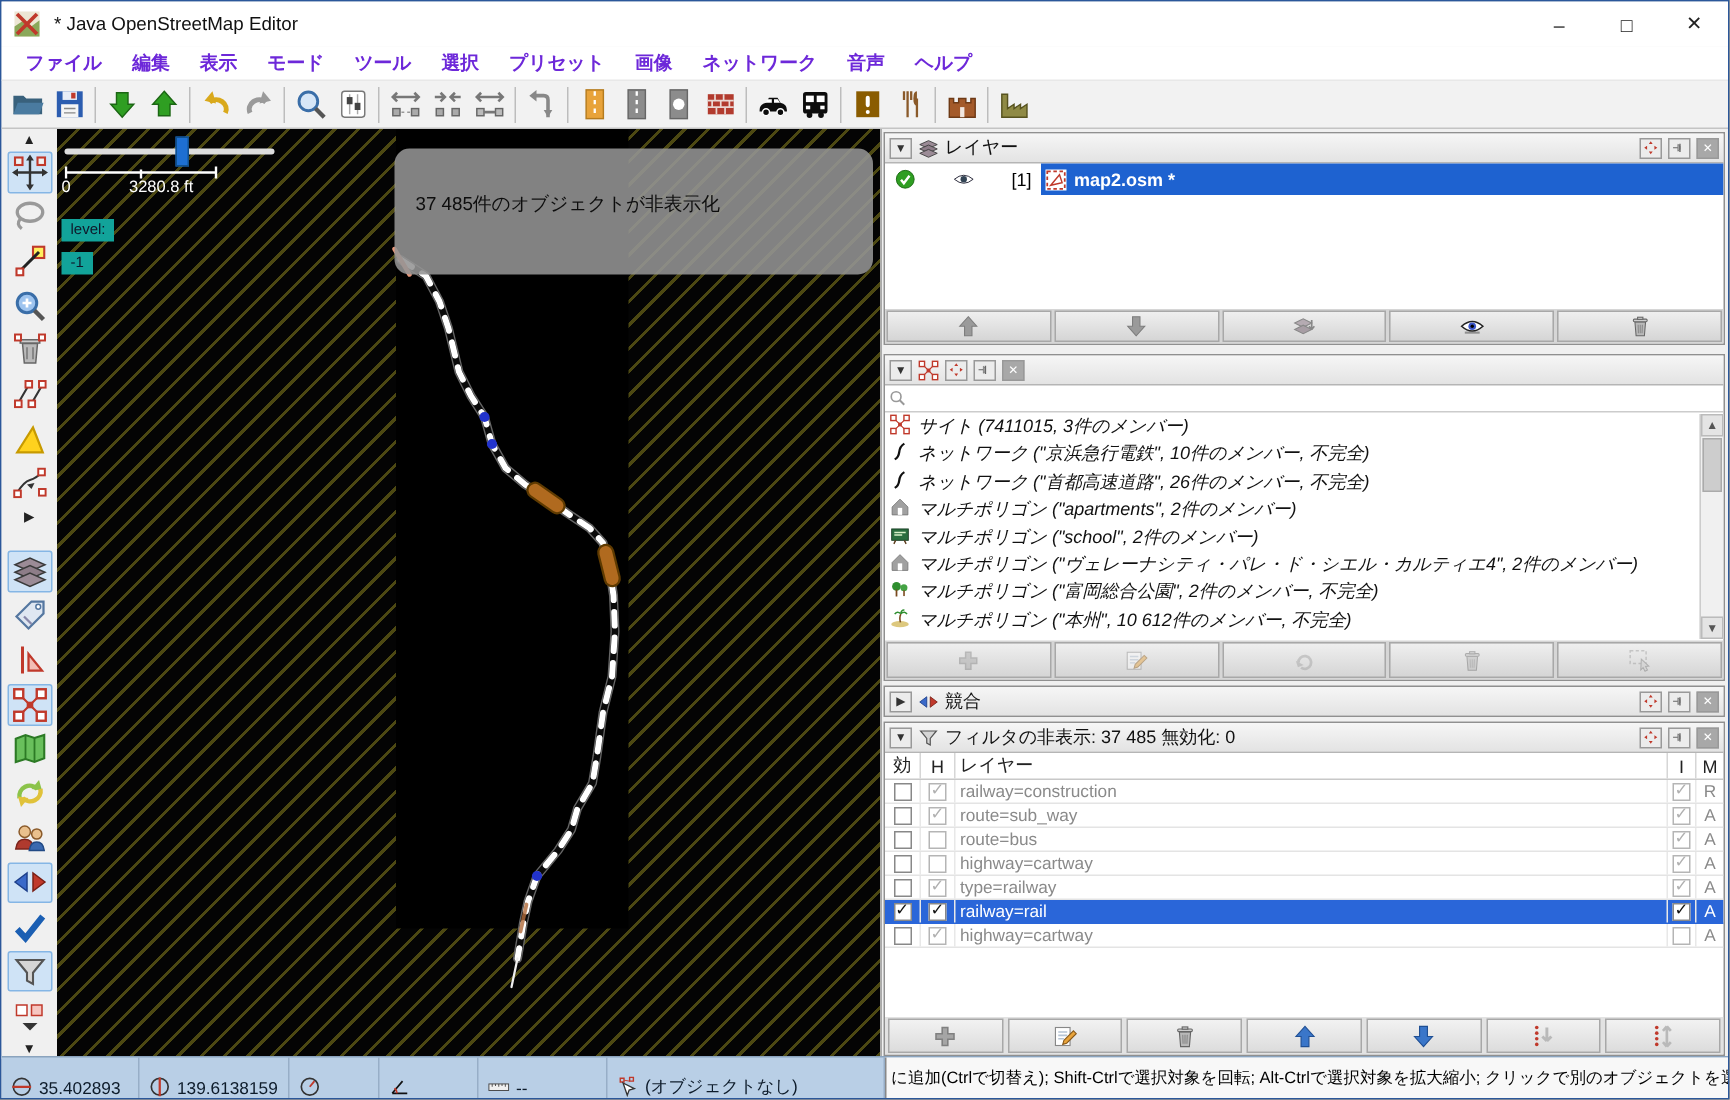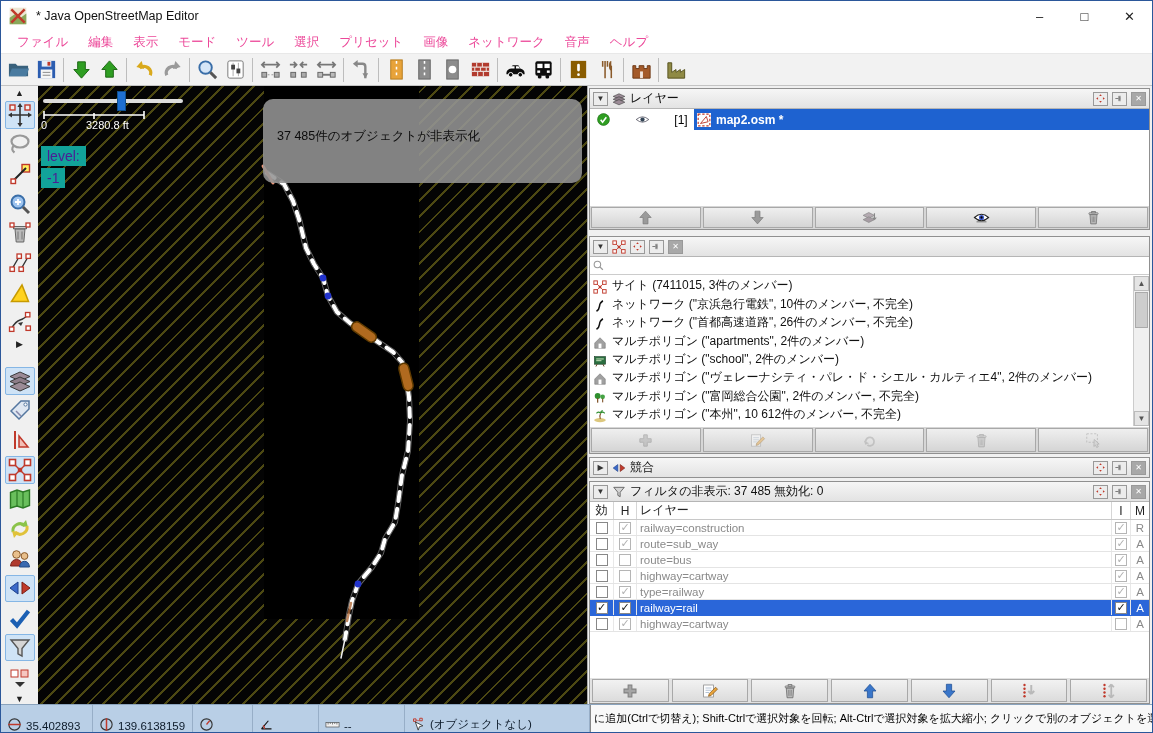--- a/index.html
+++ b/index.html
@@ -6,21 +6,21 @@
   *{box-sizing:border-box;}
   .window{position:relative;width:1153px;height:733px;background:#f0f0f0;
     font-family:"Liberation Sans","DejaVu Sans",sans-serif;border:1px solid #2b579a;overflow:hidden;padding-left:36px;}
   
   .titlebar{position:absolute;top:0;left:0;right:0;height:30px;background:#fff;display:flex;align-items:center;}
   .titlebar .appicon{width:20px;height:20px;margin:0 8px 0 7px;}
   .titlebar .title{font-size:12.5px;color:#111;flex:1;}
   .winbtn{width:45px;height:30px;display:flex;align-items:center;justify-content:center;font-size:13px;color:#222;}
   
   .menubar{position:absolute;top:30px;left:0;right:0;height:23px;background:#fff;display:flex;align-items:center;padding-left:6px;border-bottom:1px solid #e8e8e8;}
-  .mitem{font-size:12.5px;color:#ec4899;padding:2px 10px;}
+  .mitem{font-size:12.5px;color:#6d28d9;padding:2px 10px;font-weight:bold;}
   
   .toolbar{position:absolute;top:53px;left:0;right:0;height:32px;background:#f2f2f2;border-bottom:1px solid #c4c4c4;display:flex;align-items:center;padding-left:3px;}
   .tbtn{width:28px;height:28px;display:flex;align-items:center;justify-content:center;border-radius:3px;}
   .tbtn svg{width:23px;height:23px;}
   .tsep{width:1px;height:24px;background:#bdbdbd;margin:0 3px;}
   
   .main{position:absolute;top:85px;left:0;right:0;height:620px;display:flex;}
   .edittb{width:37px;background:#f0f0f0;display:flex;flex-direction:column;align-items:center;flex-shrink:0;}
   .etool{width:30px;height:30px;margin:1px 0;display:flex;align-items:center;justify-content:center;border:1px solid transparent;border-radius:2px;}
   .etool svg{width:24px;height:24px;}
@@ -29,21 +29,21 @@
   .egap{height:16px;}
   
   .map{position:relative;flex:1;overflow:hidden;background-color:#040404;
     background-image:repeating-linear-gradient(135deg,transparent 0 9px,rgba(125,118,28,.6) 9px 11px);}
   .blackrect{position:absolute;left:226px;top:0;width:155px;height:533px;background:#000;}
   .railsvg{position:absolute;left:0;top:0;}
   .slider-track{position:absolute;left:5px;top:13px;width:140px;height:4px;background:#ddd;border-radius:2px;}
   .slider-handle{position:absolute;left:79px;top:5px;width:9px;height:20px;background:#1e6fd2;border:1px solid #10508f;}
   .scalebar{position:absolute;left:5px;top:24px;}
   .scale-num{position:absolute;color:#fff;font-size:11px;}
-  .levelbox{position:absolute;background:#12a39a;color:#4c1d95;font-size:14px;padding:2px 6px;text-align:center;}
+  .levelbox{position:absolute;background:#12a39a;color:#0f172a;font-size:10px;padding:2px 6px;text-align:center;}
   .notif{position:absolute;left:225px;top:13px;width:319px;height:84px;background:rgba(148,148,148,.88);
     border-radius:10px;padding:8px 14px;color:#0d0d0d;}
   .notif h3{margin:0 0 7px 0;font-size:17px;}
   .notif div{font-size:12.5px;line-height:1.35;margin-top:21px;}
   
   .panels{width:565px;flex-shrink:0;position:relative;background:#f0f0f0;border-left:1px solid #aaa;}
   .panel{position:absolute;left:1px;right:2px;border:1px solid #909090;background:#fff;overflow:hidden;}
   .phead{height:20px;background:linear-gradient(#f6f6f6,#e3e3e3);display:flex;align-items:center;gap:4px;padding:0 3px;border-bottom:1px solid #b5b5b5;}
   .phead .ptitle{flex:1;font-size:12px;color:#111;}
   .phead svg.mini{width:14px;height:14px;}
@@ -57,21 +57,21 @@
   
   .layerrow{height:21px;display:flex;align-items:center;font-size:12px;}
   .layerrow .cell{display:flex;align-items:center;justify-content:center;}
   .layerrow svg{width:15px;height:15px;}
   .lname{flex:1;height:100%;display:flex;align-items:center;gap:5px;background:#1e62d0;color:#fff;font-weight:bold;padding-left:3px;}
   
   .searchrow{height:18px;border-bottom:1px solid #ccc;display:flex;align-items:center;padding:0 2px;}
   .searchrow svg{width:13px;height:13px;}
   .searchrow input{flex:1;border:none;outline:none;font-size:11px;height:15px;}
   .rlist{position:absolute;top:39px;bottom:27px;left:0;right:16px;overflow:hidden;}
-  .rrow{height:18.4px;display:flex;align-items:flex-end;gap:5px;padding-left:3px;font-size:12px;color:#111;white-space:nowrap;}
+  .rrow{height:18.4px;display:flex;align-items:flex-start;gap:5px;padding-left:3px;font-size:12px;color:#111;white-space:nowrap;font-style:italic;}
   .rrow svg{width:14px;height:14px;flex-shrink:0;}
   .vscroll{position:absolute;top:39px;bottom:27px;right:0;width:16px;background:#f0f0f0;border-left:1px solid #ccc;}
   .sarrow{height:15px;display:flex;align-items:center;justify-content:center;font-size:8px;color:#555;background:#e4e4e4;border:1px solid #bbb;}
   .sarrow.bot{position:absolute;bottom:0;left:0;right:0;}
   .sthumb{position:absolute;top:16px;left:1px;right:1px;height:36px;background:#cdcdcd;border:1px solid #aaa;}
   
   .ftable{font-size:11.5px;color:#8a8a8a;}
   .fhdr{display:flex;height:18px;align-items:center;border-bottom:1px solid #c8c8c8;color:#222;font-size:12px;}
   .fcol{border-right:1px solid #d6d6d6;height:100%;display:flex;align-items:center;justify-content:center;}
   .c1{width:24px;}.c2{width:23px;}.c3{flex:1;justify-content:flex-start;padding-left:3px;}.c4{width:19px;}.c5{width:18px;border-right:none;}

